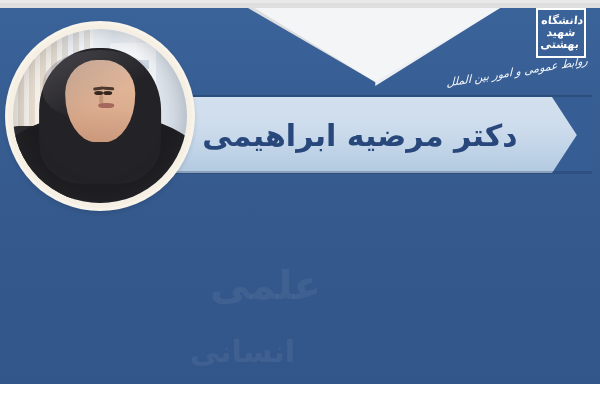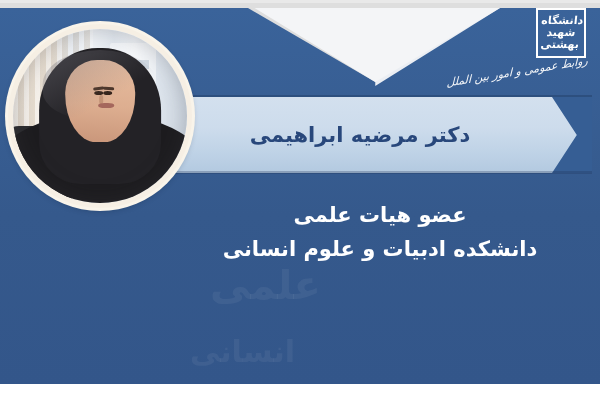--- a/index.html
+++ b/index.html
@@ -101,21 +101,21 @@
     position: absolute;
     left: 180px;
     top: 99px;
     width: 360px;
     height: 72px;
     display: flex;
     align-items: center;
     justify-content: center;
     direction: rtl;
     color: #28477b;
-    font-size: 21px;
+    font-size: 30px;
     font-weight: bold;
     letter-spacing: 0px;
     white-space: nowrap;
   }
 
   
   .subtitle {
     position: absolute;
     left: 180px;
     top: 198px;
@@ -356,24 +356,20 @@
 
   <div class="wm a">علمی</div>
   <div class="wm b">انسانی</div>
 
   <div class="ribbon-shadow-top"></div>
   <div class="ribbon"></div>
   <div class="ribbon-tail"></div>
   <div class="ribbon-shadow-bot"></div>
   <div class="ribbon-title">دکتر مرضیه ابراهیمی</div>
 
-  <div class="subtitle">
-    <div class="line1">عضو هیات علمی</div>
-    <div class="line2">دانشکده ادبیات و علوم انسانی</div>
-  </div>
 
   <div class="portrait-wrap">
     <div class="portrait">
       <div class="ph-bg"></div>
       <div class="ph-blinds"></div>
       <div class="ph-panelA"></div>
       <div class="ph-panelB"></div>
       <div class="ph-panelC"></div>
       <div class="ph-chair"></div>
       <div class="ph-body"></div>

